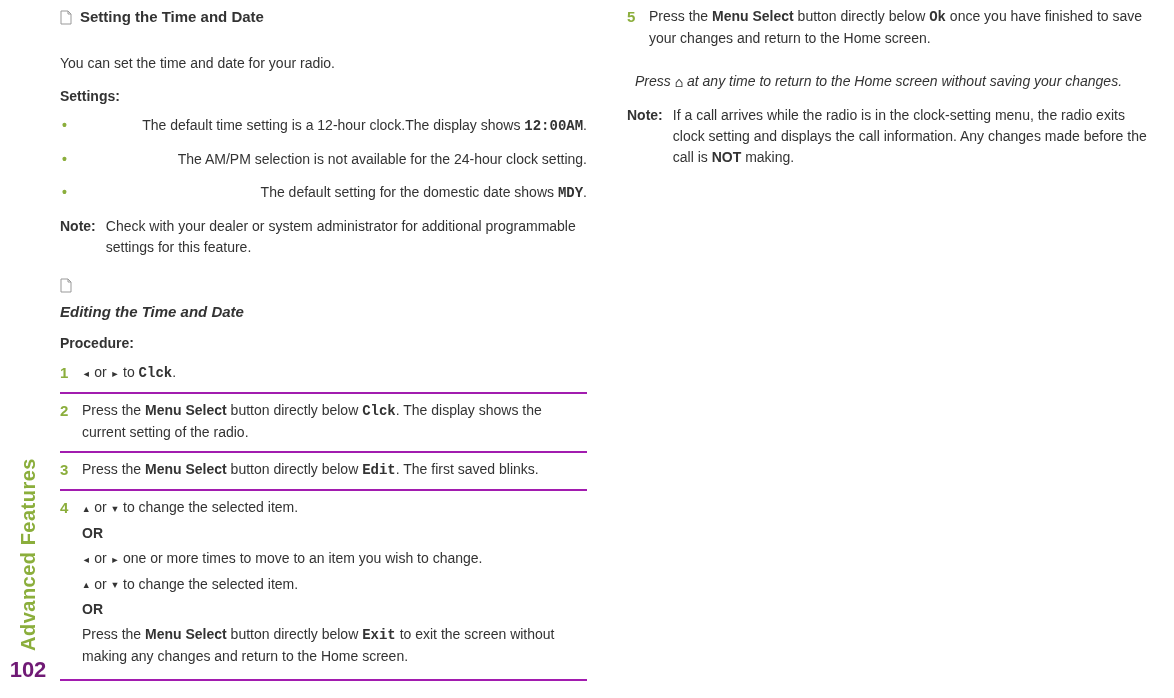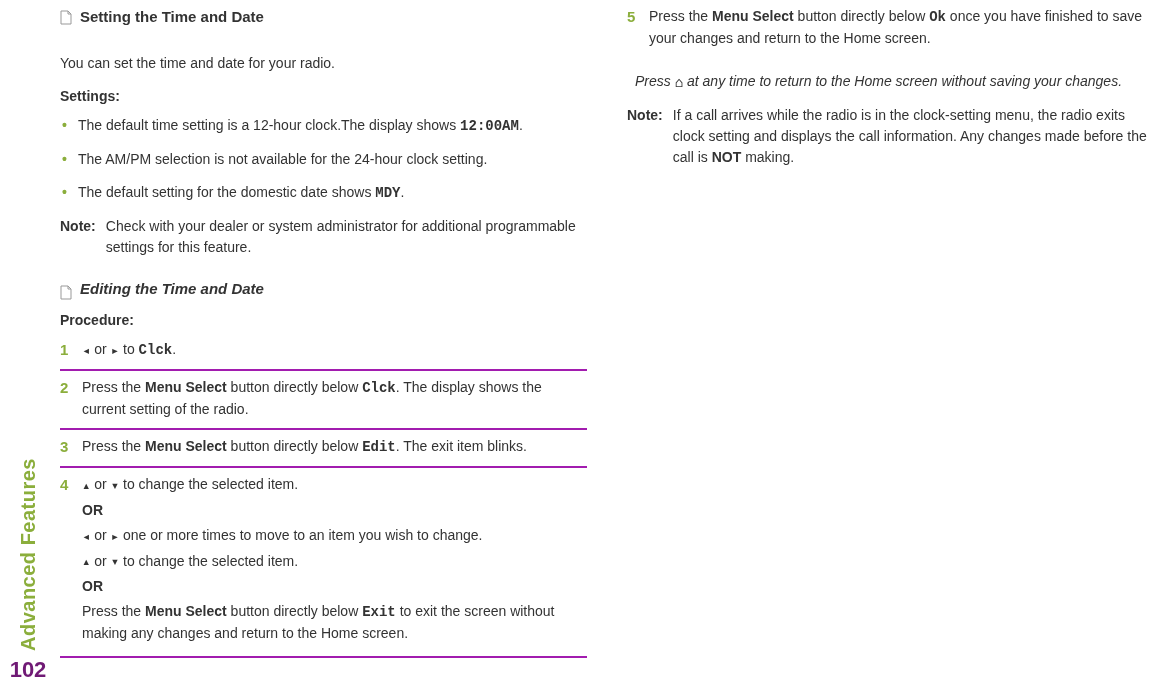--- a/index.html
+++ b/index.html
@@ -62,40 +62,42 @@
     }
     .section-heading svg {
       flex-shrink: 0;
     }
     .heading-text {
       font-weight: bold;
       font-size: 15px;
     }
     .subheading {
       display: flex;
-      align-items: flex-end;
+      align-items: flex-start;
       gap: 8px;
       margin-top: 20px;
       margin-bottom: 10px;
+      flex-direction: column;
     }
     .subheading .heading-text {
       font-style: italic;
       font-weight: bold;
     }
     p {
       margin-bottom: 12px;
     }
     .label {
       font-weight: bold;
       margin-top: 8px;
       margin-bottom: 8px;
     }
     ul {
       list-style: none;
       padding: 0;
+      text-align: right;
     }
     ul li {
       position: relative;
       padding-left: 18px;
       margin-bottom: 12px;
     }
     ul li::before {
       content: "•";
       position: absolute;
       left: 2px;
@@ -209,21 +211,21 @@
   <p class="label">Procedure:</p>
 
   <ol class="steps">
     <li>
       <span class="nav-icon">◂</span><span> or </span><span class="nav-icon">▸</span><span> to </span><span class="mono">Clck</span><span>.</span>
     </li>
     <li>
       <span>Press the </span><span class="bold">Menu Select</span><span> button directly below </span><span class="mono">Clck</span><span>. The display shows the current setting of the radio.</span>
     </li>
     <li>
-      <span>Press the </span><span class="bold">Menu Select</span><span> button directly below </span><span class="mono">Edit</span><span>. The exit item blinks.</span>
+      <span>Press the </span><span class="bold">Menu Select</span><span> button directly below </span><span class="mono">Edit</span><span>. The first saved blinks.</span>
     </li>
     <li>
       <div class="step-block">
         <span class="nav-icon">▴</span><span> or </span><span class="nav-icon">▾</span><span> to change the selected item.</span>
       </div>
       <div class="ortxt step-block">OR</div>
       <div class="step-block">
         <span class="nav-icon">◂</span><span> or </span><span class="nav-icon">▸</span><span> one or more times to move to an item you wish to change.</span>
       </div>
       <div class="step-block">

